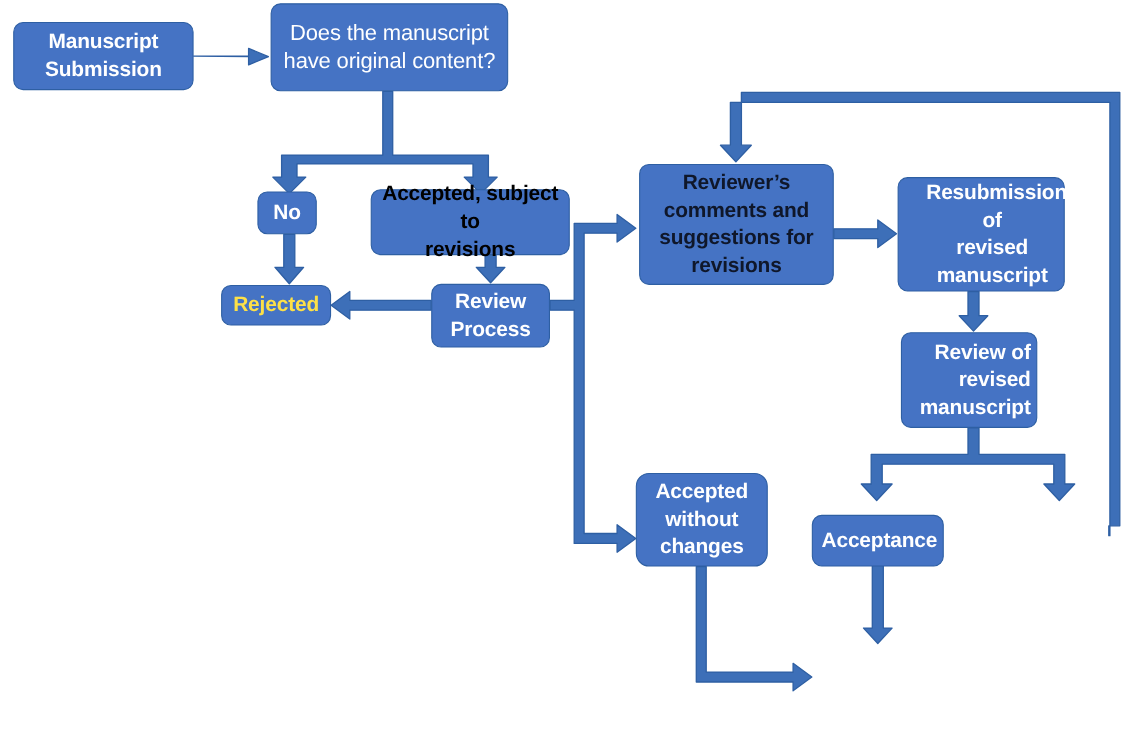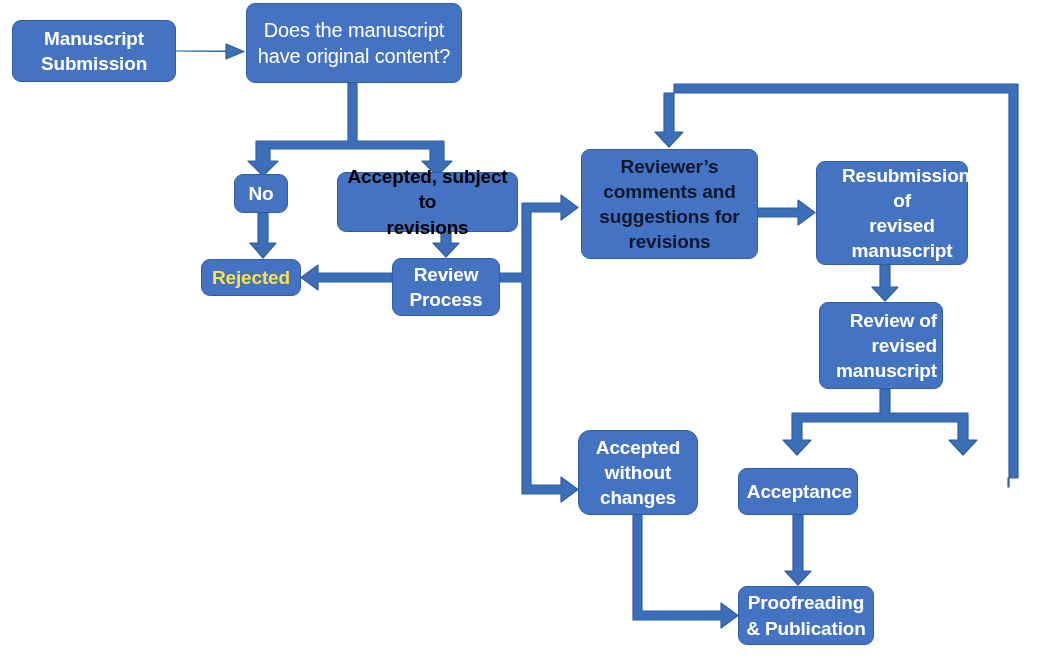--- a/index.html
+++ b/index.html
@@ -162,18 +162,14 @@
     <span class="node-label">Accepted
 without
 changes</span>
   </div>
 
   <div class="node-box" id="node-acceptance" style="left: 738px; top: 468px; width: 120px; height: 47px; background: rgb(69, 115, 196); border-color: rgb(46, 95, 163); color: rgb(255, 255, 255); text-align: right;">
     <span class="node-label">Acceptance</span>
   </div>
 
 
-  <div class="node-box" id="node-proofreading-publication" style="left: 738px; top: 586px; width: 136px; height: 59px; background: rgb(69, 115, 196); border-color: rgb(46, 95, 163); color: rgb(255, 255, 255);">
-    <span class="node-label">Proofreading
-&amp; Publication</span>
-  </div>
 
 </div>
 
 </body></html>

